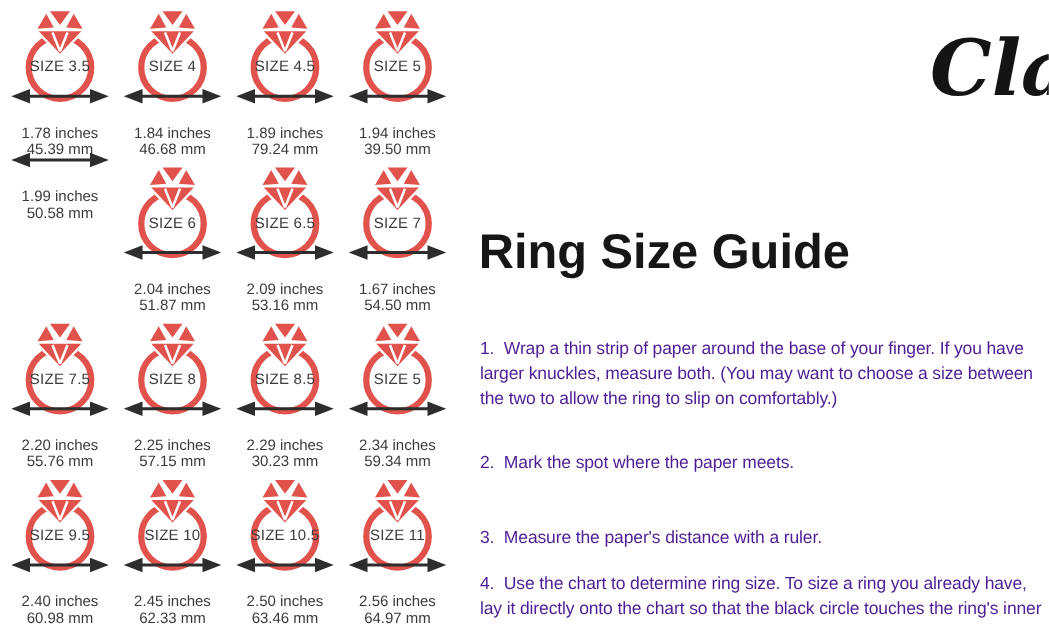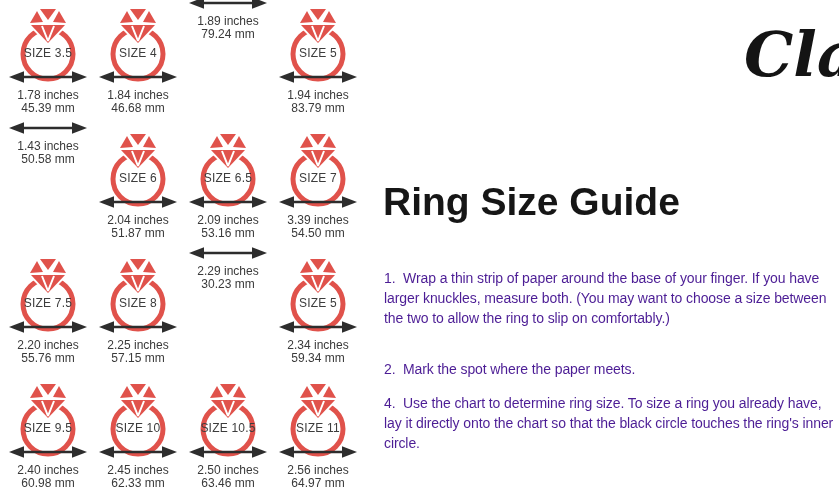--- a/index.html
+++ b/index.html
@@ -23,21 +23,21 @@
   .figure { position: relative; width: 72px; height: 74px; }
   .figure .ring-svg { position: absolute; left: 0; top: 0; width: 72px; height: 74px; }
   .size-label {
     position: absolute; left: -10px; right: -10px; top: 39px;
     text-align: center;
     font-size: 12px; line-height: 13px;
     color: #3c3c3c; letter-spacing: 0.2px;
     white-space: nowrap;
   }
   .arrow-svg { width: 78px; height: 14px; margin-top: -12px; position: relative; z-index: 2; }
-  .meas { margin-top: 5px; text-align: center; color: #3a3a3a; font-size: 12px; line-height: 12.5px; }
+  .meas { margin-top: 16px; text-align: center; color: #3a3a3a; font-size: 12px; line-height: 12.5px; }
 
   .ring-circle { fill: none; stroke: var(--ring-red, #e0524b); stroke-width: 5; }
   .gem { fill: var(--ring-red, #e0524b); }
   .gem-notch { stroke: #ffffff; stroke-width: 2; fill: none; }
   .arrow-line { stroke: var(--arrow-color, #2d2d2d); stroke-width: 2.4; }
   .arrow-head { fill: var(--arrow-color, #2d2d2d); }
 
   
   .logo { position: absolute; left: 370px; top: 0; width: 469px; height: 110px; }
   .brand-word {
@@ -54,21 +54,21 @@
     font-size: 39px; font-weight: bold; color: #161616;
     letter-spacing: 0;
   }
   .steps {
     position: absolute; left: 384px; top: 268px; width: 452px;
     font-size: 14px; line-height: 20px; color: #4c1d95;
     letter-spacing: -0.1px;
   }
   .steps p { margin: 0; white-space: pre-wrap; }
   .steps p.step-1 { margin-bottom: 31px; }
-  .steps p.step-2 { margin-bottom: 14px; }
+  .steps p.step-2 { margin-bottom: 40px; }
   .steps p.step-3 { margin-bottom: 17px; }
 </style>
 </head>
 <body>
 
 <svg width="0" height="0" style="position:absolute" aria-hidden="true">
   <defs>
     <symbol id="ring-sym" viewBox="0 0 72 74">
       <circle class="ring-circle" cx="36" cy="46" r="25"></circle>
       <polygon points="15,0 57,0 57,16 36,37 15,16" fill="#ffffff"></polygon>
@@ -124,20 +124,26 @@
     <svg class="arrow-svg" viewBox="0 0 78 14">
         <use href="#arrow-sym"></use>
       </svg>
     <div class="meas">
       <div>1.84 inches</div>
       <div>46.68 mm</div>
     </div>
   </div>
 
   <div class="cell">
+    <div class="figure">
+      <svg class="ring-svg" viewBox="0 0 72 74">
+          <use href="#ring-sym"></use>
+        </svg>
+      <div class="size-label">SIZE 4.5</div>
+    </div>
     <svg class="arrow-svg" viewBox="0 0 78 14">
         <use href="#arrow-sym"></use>
       </svg>
     <div class="meas">
       <div>1.89 inches</div>
       <div>79.24 mm</div>
     </div>
   </div>
 
   <div class="cell">
@@ -145,30 +151,30 @@
       <svg class="ring-svg" viewBox="0 0 72 74">
           <use href="#ring-sym"></use>
         </svg>
       <div class="size-label">SIZE 5</div>
     </div>
     <svg class="arrow-svg" viewBox="0 0 78 14">
         <use href="#arrow-sym"></use>
       </svg>
     <div class="meas">
       <div>1.94 inches</div>
-      <div>83.79 mm</div>
-    </div>
-  </div>
-
-  <div class="cell">
-    <svg class="arrow-svg" viewBox="0 0 78 14">
-        <use href="#arrow-sym"></use>
-      </svg>
-    <div class="meas">
-      <div>1.43 inches</div>
+      <div>39.50 mm</div>
+    </div>
+  </div>
+
+  <div class="cell">
+    <svg class="arrow-svg" viewBox="0 0 78 14">
+        <use href="#arrow-sym"></use>
+      </svg>
+    <div class="meas">
+      <div>1.99 inches</div>
       <div>50.58 mm</div>
     </div>
   </div>
 
   <div class="cell">
     <div class="figure">
       <svg class="ring-svg" viewBox="0 0 72 74">
           <use href="#ring-sym"></use>
         </svg>
       <div class="size-label">SIZE 6</div>
@@ -202,21 +208,21 @@
     <div class="figure">
       <svg class="ring-svg" viewBox="0 0 72 74">
           <use href="#ring-sym"></use>
         </svg>
       <div class="size-label">SIZE 7</div>
     </div>
     <svg class="arrow-svg" viewBox="0 0 78 14">
         <use href="#arrow-sym"></use>
       </svg>
     <div class="meas">
-      <div>3.39 inches</div>
+      <div>1.67 inches</div>
       <div>54.50 mm</div>
     </div>
   </div>
 
   <div class="cell">
     <div class="figure">
       <svg class="ring-svg" viewBox="0 0 72 74">
           <use href="#ring-sym"></use>
         </svg>
       <div class="size-label">SIZE 7.5</div>
@@ -240,20 +246,26 @@
     <svg class="arrow-svg" viewBox="0 0 78 14">
         <use href="#arrow-sym"></use>
       </svg>
     <div class="meas">
       <div>2.25 inches</div>
       <div>57.15 mm</div>
     </div>
   </div>
 
   <div class="cell">
+    <div class="figure">
+      <svg class="ring-svg" viewBox="0 0 72 74">
+          <use href="#ring-sym"></use>
+        </svg>
+      <div class="size-label">SIZE 8.5</div>
+    </div>
     <svg class="arrow-svg" viewBox="0 0 78 14">
         <use href="#arrow-sym"></use>
       </svg>
     <div class="meas">
       <div>2.29 inches</div>
       <div>30.23 mm</div>
     </div>
   </div>
 
   <div class="cell">
@@ -342,14 +354,15 @@
 
   <span class="brand-word brand-clara">Clara</span>
 
 </div>
 
 <h1 class="guide-title" style="margin:0;">Ring Size Guide</h1>
 
 <div class="steps">
   <p class="step-1">1.  Wrap a thin strip of paper around the base of your finger. If you have larger knuckles, measure both. (You may want to choose a size between the two to allow the ring to slip on comfortably.)</p>
   <p class="step-2">2.  Mark the spot where the paper meets.</p>
+  <p class="step-3">3.  Measure the paper's distance with a ruler.</p>
   <p class="step-4">4.  Use the chart to determine ring size. To size a ring you already have, lay it directly onto the chart so that the black circle touches the ring's inner circle.</p>
 </div>
 
 </body></html>

